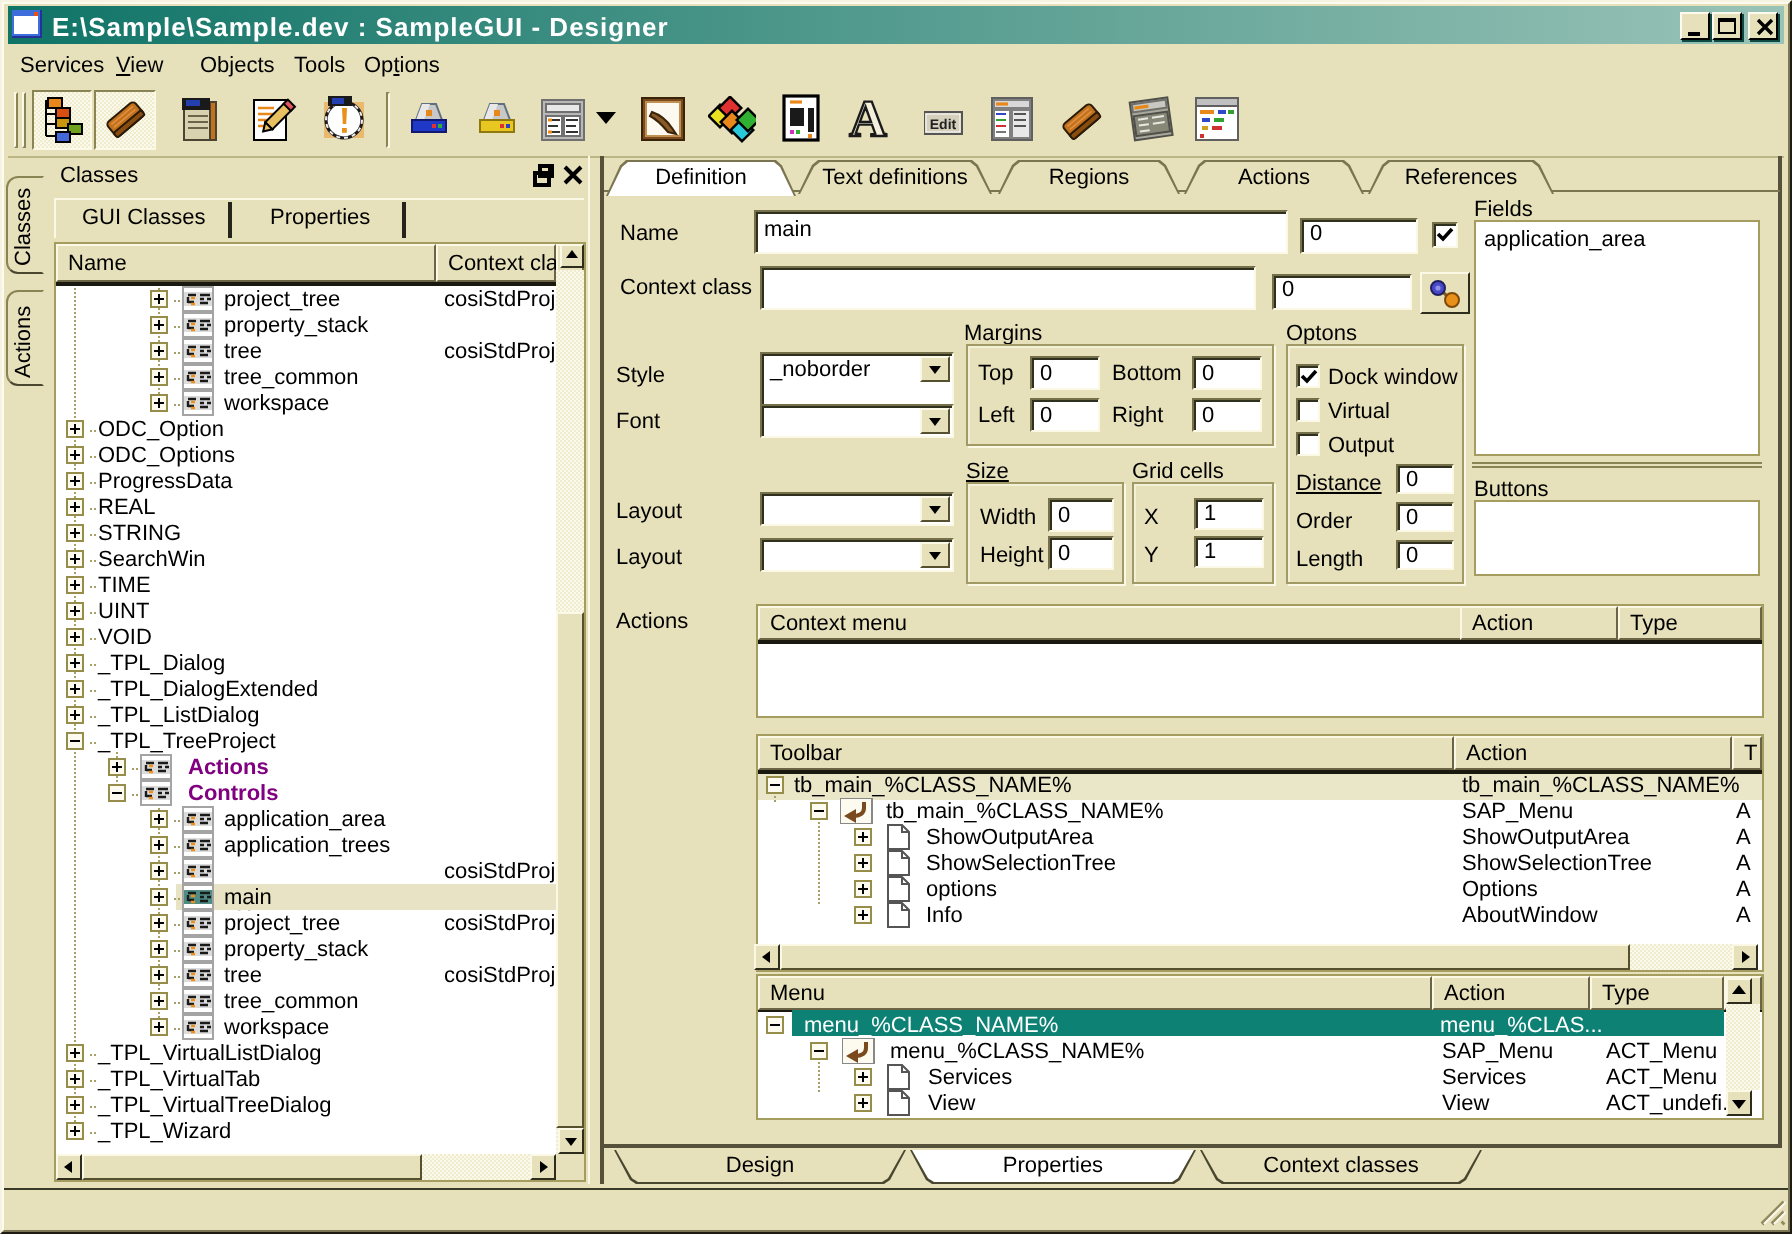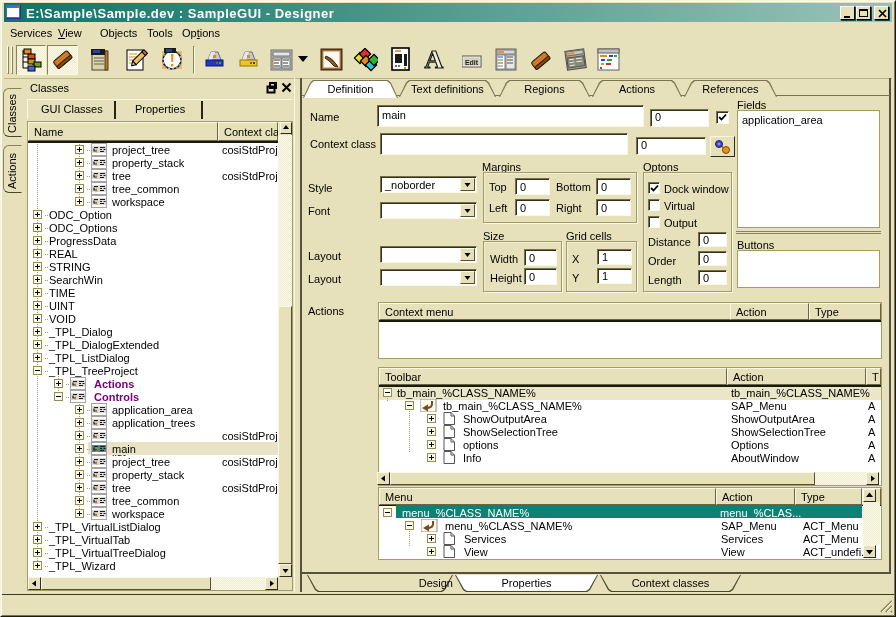--- a/index.html
+++ b/index.html
@@ -620,21 +620,21 @@
 <div class="fld" style="left:380px;top:133px;width:248px;height:22px"></div>
 <div class="fld" style="left:636px;top:137px;width:70px;height:18px">
     <span style="position:absolute;left:4px;top:1px">0</span>
   </div>
 <div class="a" style="left:710px;top:136px;width:25px;height:21px;background:#E6E1BA;border:1px solid;border-color:#FBF8E6 #2E2C1C #2E2C1C #FBF8E6"><svg width="23" height="19">
       <path d="M8 7 L15 13" stroke="#806020" stroke-width="1.5"></path>
       <circle cx="8" cy="7" r="3.5" fill="#4848C8" stroke="#202060"></circle>
       <circle cx="8" cy="7" r="1.3" fill="#9090E8"></circle>
       <circle cx="15" cy="13" r="3.5" fill="#E8901A" stroke="#804808"></circle>
     </svg></div>
-<div class="fld" style="left:380px;top:176px;width:97px;height:17px">
+<div class="fld" style="left:380px;top:176px;width:97px;height:28px">
     <span style="position:absolute;left:4px;top:2px">_noborder</span>
     <div style="position:absolute;right:1px;top:1px;width:15px;height:13px;background:#E6E1BA;border:1px solid;border-color:#FBF8E6 #55512F #55512F #FBF8E6"><svg width="13" height="11">
         <path d="M3.5 4 h6 L6.5 8 Z" fill="#000"></path>
       </svg></div>
   </div>
 <div class="fld" style="left:380px;top:202px;width:97px;height:17px">
     <span style="position:absolute;left:4px;top:2px"></span>
     <div style="position:absolute;right:1px;top:1px;width:15px;height:13px;background:#E6E1BA;border:1px solid;border-color:#FBF8E6 #55512F #55512F #FBF8E6"><svg width="13" height="11">
         <path d="M3.5 4 h6 L6.5 8 Z" fill="#000"></path>
       </svg></div>
@@ -692,21 +692,21 @@
 <div class="lbl" style="left:643px;top:161px;">Optons</div>
 <div class="gb" style="left:643px;top:172px;width:89px;height:120px"></div>
 <div class="cb" style="left:648px;top:182px;width:12px;height:12px"><svg width="11" height="11" viewBox="0 0 11 11">
       <path d="M2 5 L4.5 7.5 L9 2.5" stroke="#000" stroke-width="1.8" fill="none"></path>
     </svg></div>
 <div class="lbl" style="left:664px;top:183px;">Dock window</div>
 <div class="cb" style="left:648px;top:199px;width:12px;height:12px"></div>
 <div class="lbl" style="left:664px;top:200px;">Virtual</div>
 <div class="cb" style="left:648px;top:216px;width:12px;height:12px"></div>
 <div class="lbl" style="left:664px;top:217px;">Output</div>
-<div class="lbl" style="left:648px;top:236px;">Distance</div>
+<div class="lbl" style="left:648px;top:236px;text-decoration:underline;">Distance</div>
 <div class="fld" style="left:698px;top:232px;width:29px;height:15px">
     <span style="position:absolute;left:4px;top:1px">0</span>
   </div>
 <div class="lbl" style="left:648px;top:255px;">Order</div>
 <div class="fld" style="left:698px;top:251px;width:29px;height:15px">
     <span style="position:absolute;left:4px;top:1px">0</span>
   </div>
 <div class="lbl" style="left:648px;top:274px;">Length</div>
 <div class="fld" style="left:698px;top:270px;width:29px;height:15px">
     <span style="position:absolute;left:4px;top:1px">0</span>
@@ -868,21 +868,21 @@
   </svg>
 <div class="lbl" style="left:464px;top:546px;">View</div>
 <div class="lbl" style="left:721px;top:546px;">View</div>
 <div class="lbl" style="left:803px;top:546px;">ACT_undefi...</div>
 <div class="sbtn" style="left:863px;top:545px;width:13px;height:13px"><svg width="11" height="11">
       <path d="M2 4 h7 L5.5 8.5 Z" fill="#000"></path>
     </svg></div>
 <div class="a" style="left:409px;top:531px;width:1px;height:16px;background-image:repeating-linear-gradient(to bottom,#A89F68 0 1px,transparent 1px 2px)"></div>
 <div class="a" style="left:307px;top:575px;width:146px;height:17px;background:#4A4730;clip-path:polygon(0 0,100% 0,calc(100% - 8px) 88%,calc(100% - 11px) 100%,11px 100%,8px 88%)"></div>
 <div class="a" style="left:308px;top:575px;width:144px;height:16px;background:#E6E1BA;clip-path:polygon(0 0,100% 0,calc(100% - 8px) 88%,calc(100% - 11px) 100%,11px 100%,8px 88%)"></div>
-<div class="lbl" style="left:307px;top:577px;width:146px;text-align:right">Design</div>
+<div class="lbl" style="left:307px;top:577px;width:146px;text-align:center">Design</div>
 <div class="a" style="left:455px;top:575px;width:143px;height:17px;background:#4A4730;clip-path:polygon(0 0,100% 0,calc(100% - 8px) 88%,calc(100% - 11px) 100%,11px 100%,8px 88%)"></div>
 <div class="a" style="left:456px;top:575px;width:141px;height:16px;background:#fff;clip-path:polygon(0 0,100% 0,calc(100% - 8px) 88%,calc(100% - 11px) 100%,11px 100%,8px 88%)"></div>
 <div class="lbl" style="left:455px;top:577px;width:143px;text-align:center">Properties</div>
 <div class="a" style="left:600px;top:575px;width:141px;height:17px;background:#4A4730;clip-path:polygon(0 0,100% 0,calc(100% - 8px) 88%,calc(100% - 11px) 100%,11px 100%,8px 88%)"></div>
 <div class="a" style="left:601px;top:575px;width:139px;height:16px;background:#E6E1BA;clip-path:polygon(0 0,100% 0,calc(100% - 8px) 88%,calc(100% - 11px) 100%,11px 100%,8px 88%)"></div>
 <div class="lbl" style="left:600px;top:577px;width:141px;text-align:center">Context classes</div>
 <div class="a" style="left:2px;top:594px;width:892px;height:1px;background:#3A3826;"></div>
 <div class="a" style="left:4px;top:596px;width:888px;height:18px;background:#E6E1BA;"></div>
 <svg class="a" style="left:879px;top:599px" width="14" height="14">
     <g stroke="#908A5C" stroke-width="2">

